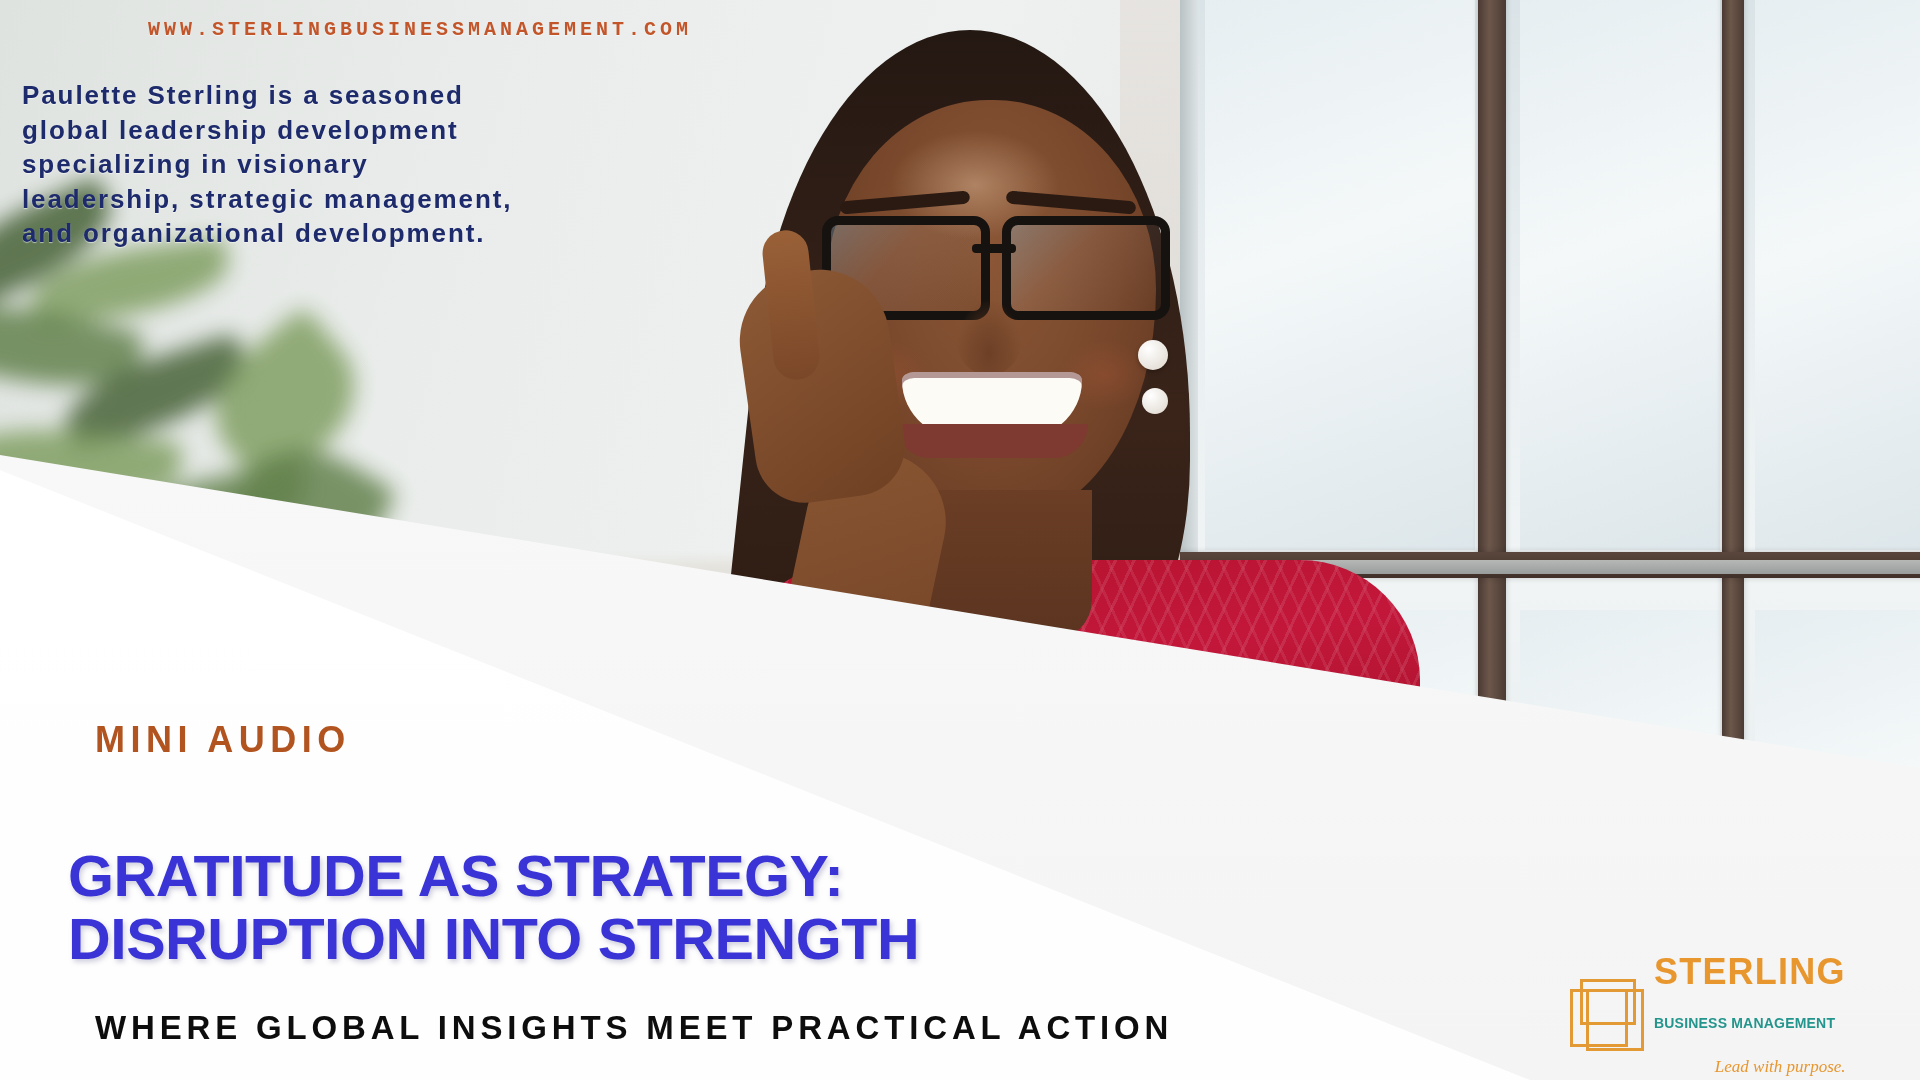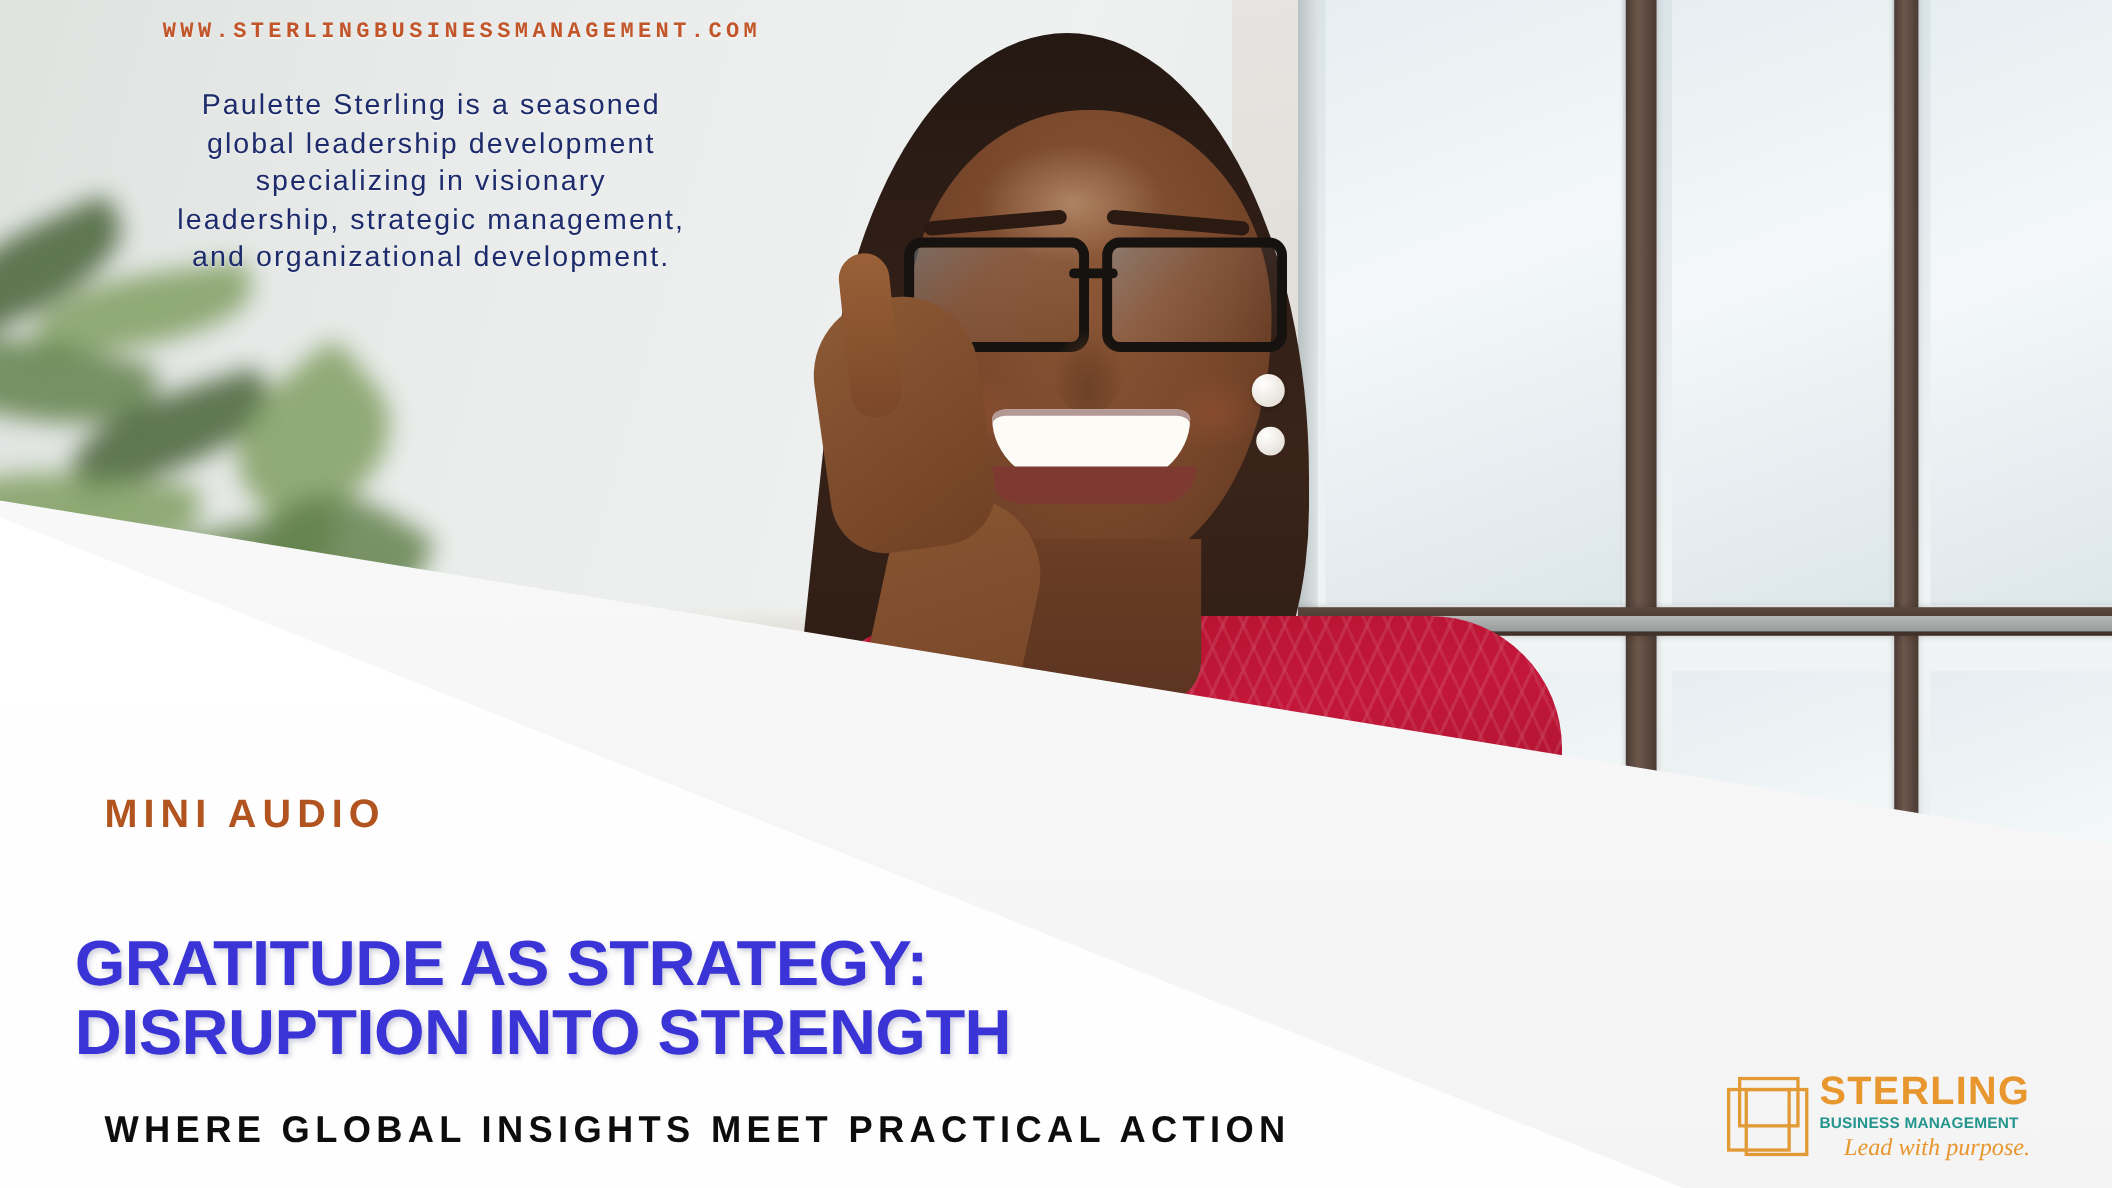--- a/index.html
+++ b/index.html
@@ -112,23 +112,22 @@
   .site-url{
     position:absolute;left:60px;top:18px;width:720px;
     text-align:center;
     color:#c2562a;
     font-size:20px;font-weight:700;letter-spacing:4.0px;
     font-family:Liberation Mono, monospace;
     text-shadow:0 1px 1px rgba(255,255,255,.6);
   }
   .bio{
     position:absolute;left:22px;top:78px;width:740px;
-    text-align:center;
     color:#1d2a6b;
-    font-size:26px;font-weight:400;line-height:1.33;letter-spacing:1.9px;
+    font-size:26px;font-weight:700;line-height:1.33;letter-spacing:1.9px;
     text-shadow:0 1px 1px rgba(255,255,255,.55);
   }
   .eyebrow{
     position:absolute;left:95px;top:718px;width:470px;
     color:#b2541f;
     font-size:36px;font-weight:700;line-height:1.22;letter-spacing:5.5px;
   }
   .headline{
     position:absolute;left:68px;top:845px;width:1250px;
     color:#3a34d6;
@@ -145,24 +144,24 @@
     white-space:nowrap;
   }
 
   
   .logo{position:absolute;left:1568px;top:960px;width:300px;height:108px;display:flex;align-items:center;gap:12px;}
   .logo-mark{position:relative;width:74px;height:74px;flex:0 0 74px;}
   .logo-mark .sq{position:absolute;border:3px solid #E39A35;background:transparent;}
   .logo-mark .sq1{left:12px;top:2px;width:50px;height:40px;}
   .logo-mark .sq2{left:2px;top:12px;width:52px;height:52px;}
   .logo-mark .sq3{left:18px;top:12px;width:52px;height:56px;border-color:#E39A35;}
-  .logo-text{display:flex;flex-direction:column;line-height:1;}
+  .logo-text{display:flex;flex-direction:column;line-height:1;gap:23px;}
   .logo-name{color:#E8962E;font-size:36px;font-weight:700;letter-spacing:1.2px;font-family:"Liberation Sans", sans-serif;}
   .logo-sub{color:#23958C;font-size:14px;font-weight:700;letter-spacing:.2px;margin-top:3px;}
-  .logo-tag{color:#E8962E;font-size:22px;font-style:italic;font-family:"Liberation Serif", serif;text-align:right;margin-top:5px;}
+  .logo-tag{color:#E8962E;font-size:17px;font-style:italic;font-family:"Liberation Serif", serif;text-align:right;margin-top:5px;}
 </style>
 </head>
 <body>
 
 <div class="poster">
 
   <div class="photo">
     <div class="wall"></div>
     <div class="brick"></div>
 

